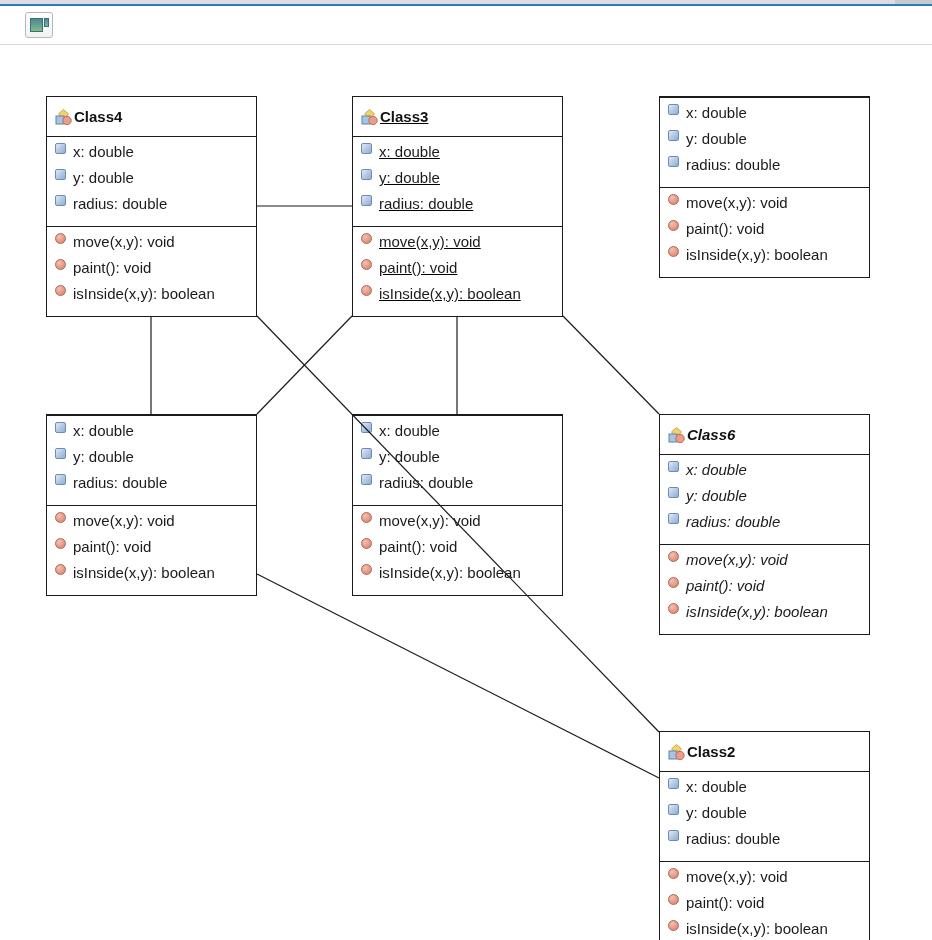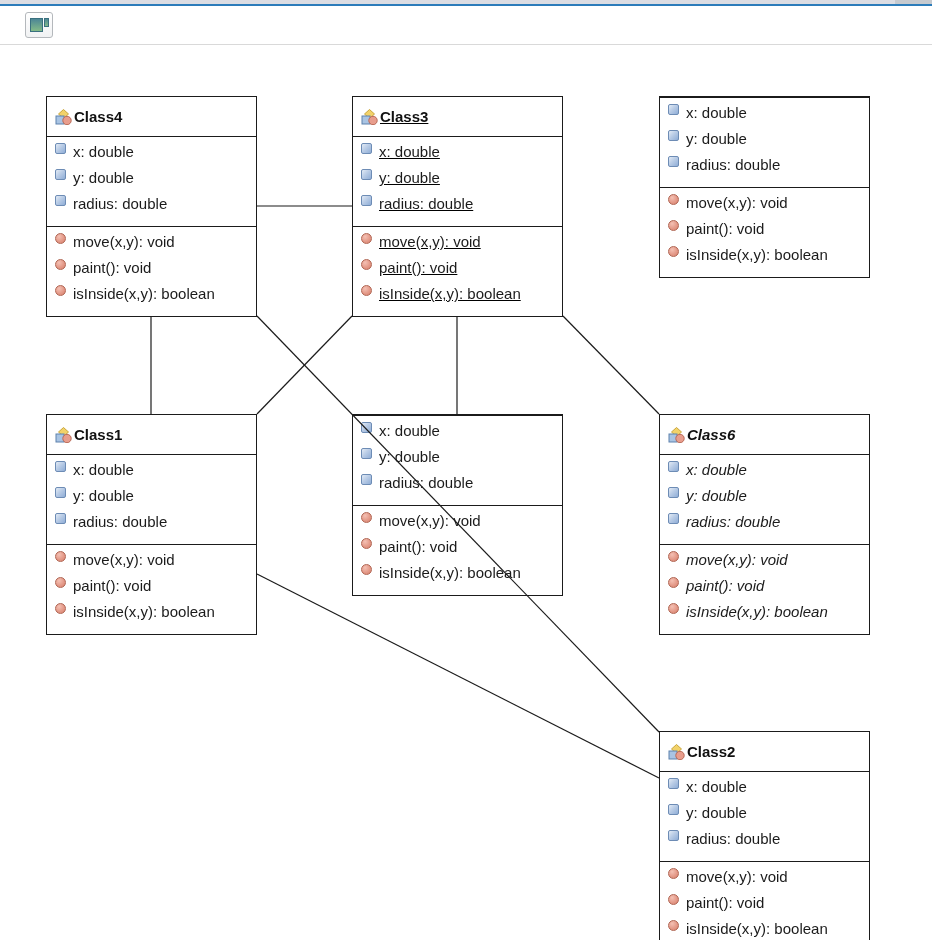--- a/index.html
+++ b/index.html
@@ -198,28 +198,20 @@
           <span class="dot-icon"></span>
           <span>paint(): void</span>
         </div>
         <div class="member-row">
           <span class="dot-icon"></span>
           <span>isInside(x,y): boolean</span>
         </div>
       </div>
   </div>
     <div class="class-node" style="left: 46px; top: 414px;">
-    <div class="class-header">
-      <svg class="class-icon" viewBox="0 0 17 16">
-        <polygon points="8.5,0.5 13.5,5 8.5,9.5 3.5,5" fill="#f2d269" stroke="#c9a63d"></polygon>
-        <rect x="1" y="7" width="8" height="8" fill="#a9c4e3" stroke="#5e82ad"></rect>
-        <circle cx="12" cy="11.5" r="4.2" fill="#e89d8d" stroke="#b96a57"></circle>
-      </svg>
-      <span>Class1</span>
-    </div>
     <div class="class-section">
         <div class="member-row">
           <span class="sq-icon"></span>
           <span>x: double</span>
         </div>
         <div class="member-row">
           <span class="sq-icon"></span>
           <span>y: double</span>
         </div>
         <div class="member-row">

